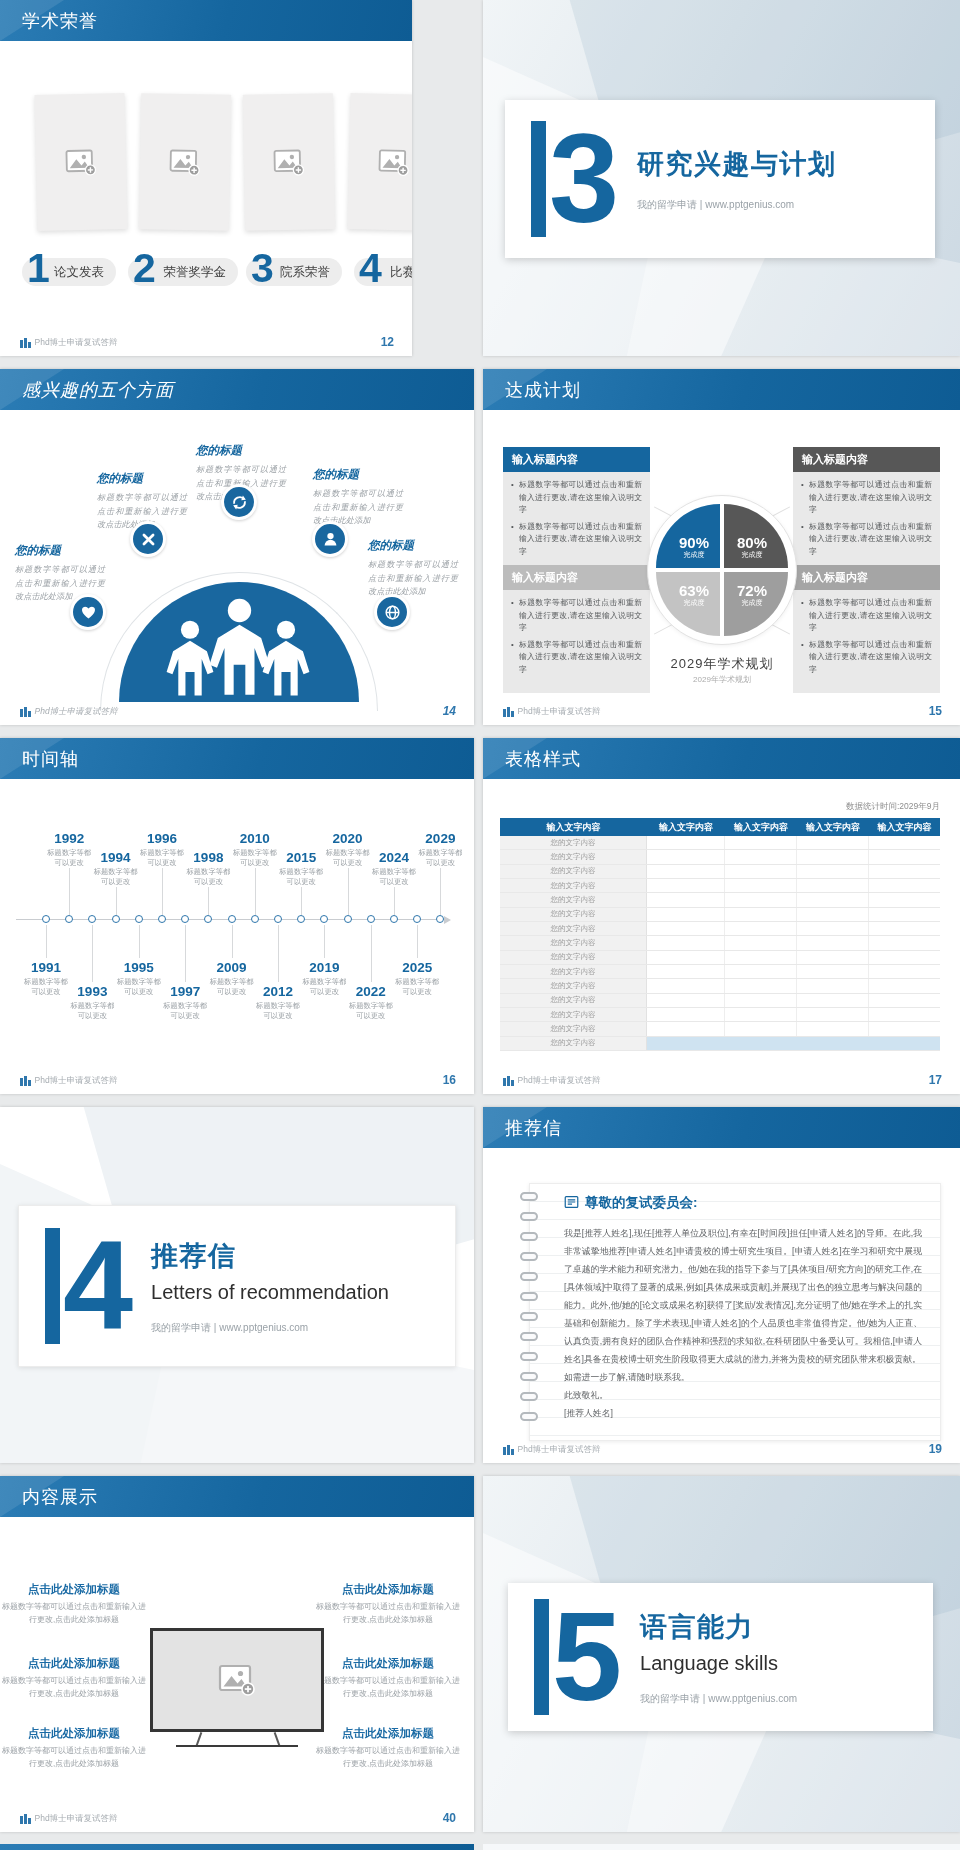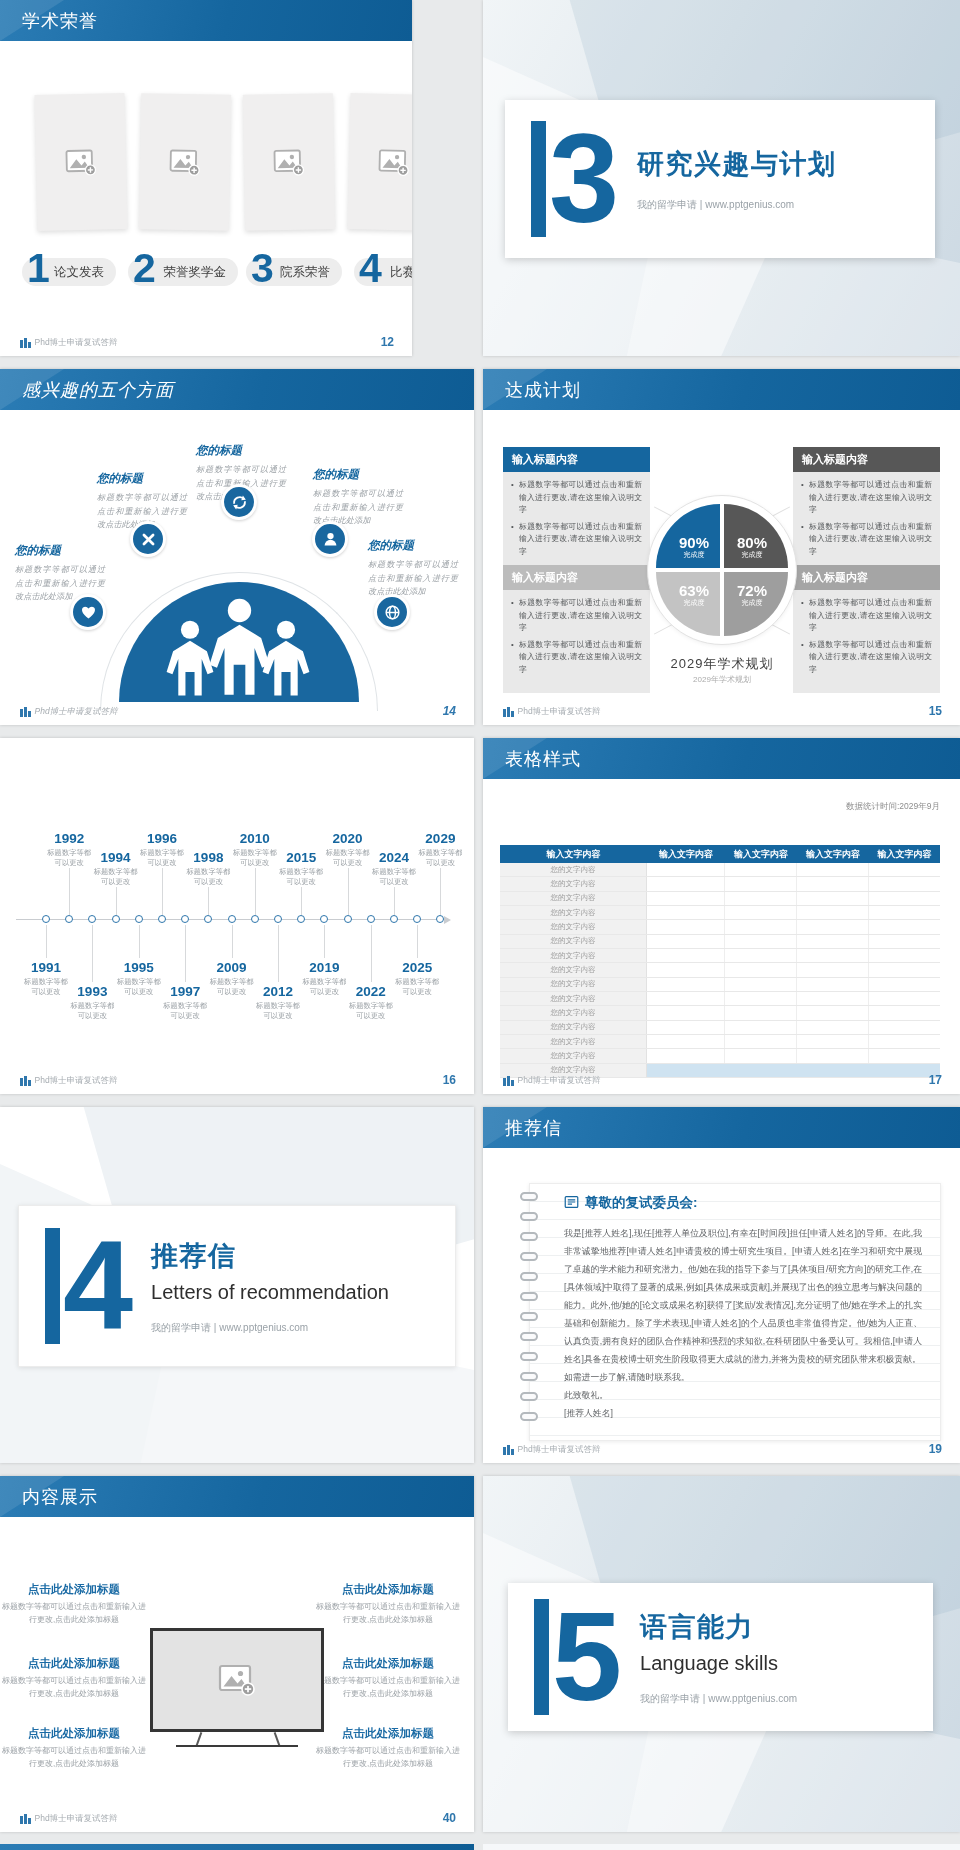--- a/index.html
+++ b/index.html
@@ -103,21 +103,21 @@
   .tline{position:absolute;left:16px;top:181px;width:428px;height:1px;background:#c9ccd0;}
   .tline::after{content:"";position:absolute;right:-7px;top:-3.5px;border-left:7px solid #c9ccd0;border-top:4px solid transparent;border-bottom:4px solid transparent;}
   .tdot{position:absolute;top:177px;width:6px;height:6px;border:1.5px solid #2e76ac;border-radius:50%;background:#fff;}
   .tl-e{position:absolute;width:64px;text-align:center;}
   .tl-y{font-size:13.5px;font-weight:bold;color:#15669f;line-height:15px;}
   .tl-c{font-size:7.3px;color:#9aa0a5;line-height:9.5px;margin-top:2px;}
   .tstem{position:absolute;width:1px;background:#d7d9db;}
 
   
   .note{position:absolute;right:20px;top:63px;font-size:8.5px;color:#8e8e8e;}
-  .tbl{position:absolute;left:17px;top:80px;width:440px;margin-top:27px;}
+  .tbl{position:absolute;left:17px;top:80px;width:440px;}
   .thead{display:flex;height:18px;background:#15669f;color:#fff;font-size:9px;font-weight:bold;align-items:center;}
   .th{text-align:center;}
   .trow{display:flex;height:14.35px;background:#fff;border-bottom:1px solid #e8e8e8;box-sizing:border-box;}
   .td0{background:#f1f1f1;color:#9b9b9b;font-size:7.5px;display:flex;align-items:center;justify-content:center;border-right:1px solid #e2e2e2;box-sizing:border-box;}
   .td{border-right:1px solid #eeeeee;box-sizing:border-box;}
   .td:last-child{border-right:none;}
   .tdrest{background:#cfe3f1;}
 
   
   .sheet{position:absolute;left:46px;top:76px;width:410px;height:256px;background:#fff;border:1px solid #ededed;box-shadow:0 1px 4px rgba(0,0,0,.08);}
@@ -411,20 +411,23 @@
             <i></i>
             <i></i>
           </span>
         <span>Phd博士申请复试答辩</span>
       </span>
       <span class="pageno">15</span>
     </footer>
   </section>
 
   <section id="s5" class="sl">
+    <header class="hbar">
+      <span>时间轴</span>
+    </header>
     <div class="tline"></div>
     <div id="timeline-items">
         <div class="tdot" style="left: 42px;"></div>
         <div class="tdot" style="left: 65.2px;"></div>
         <div class="tdot" style="left: 88.4px;"></div>
         <div class="tdot" style="left: 111.6px;"></div>
         <div class="tdot" style="left: 134.8px;"></div>
         <div class="tdot" style="left: 158px;"></div>
         <div class="tdot" style="left: 181.2px;"></div>
         <div class="tdot" style="left: 204.4px;"></div>

